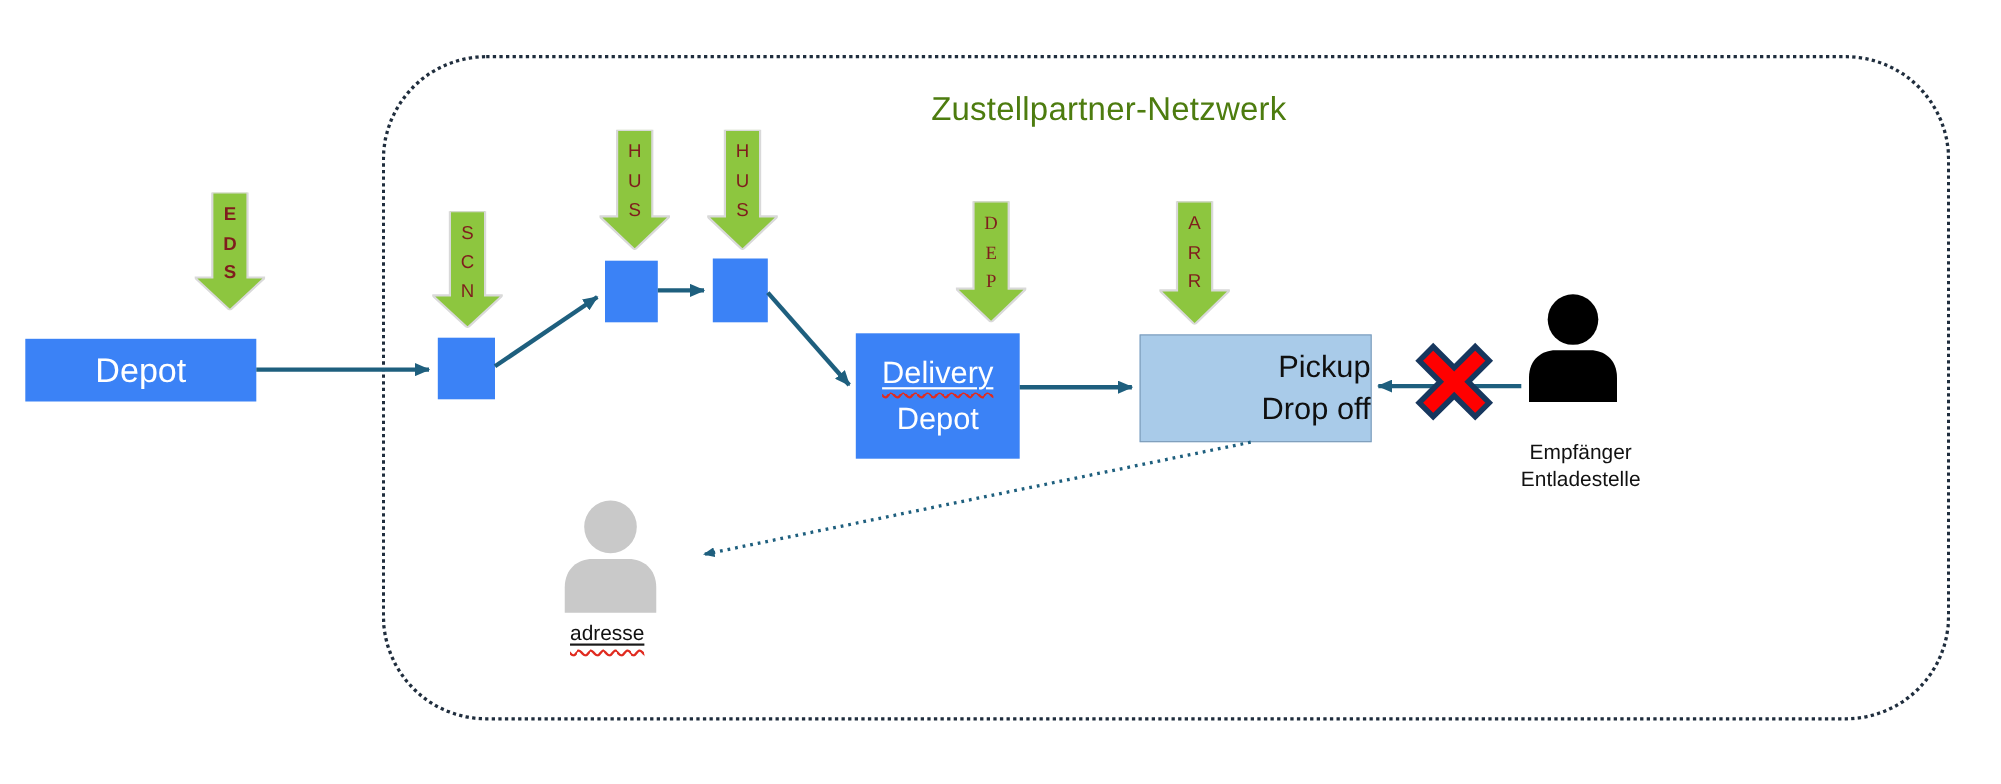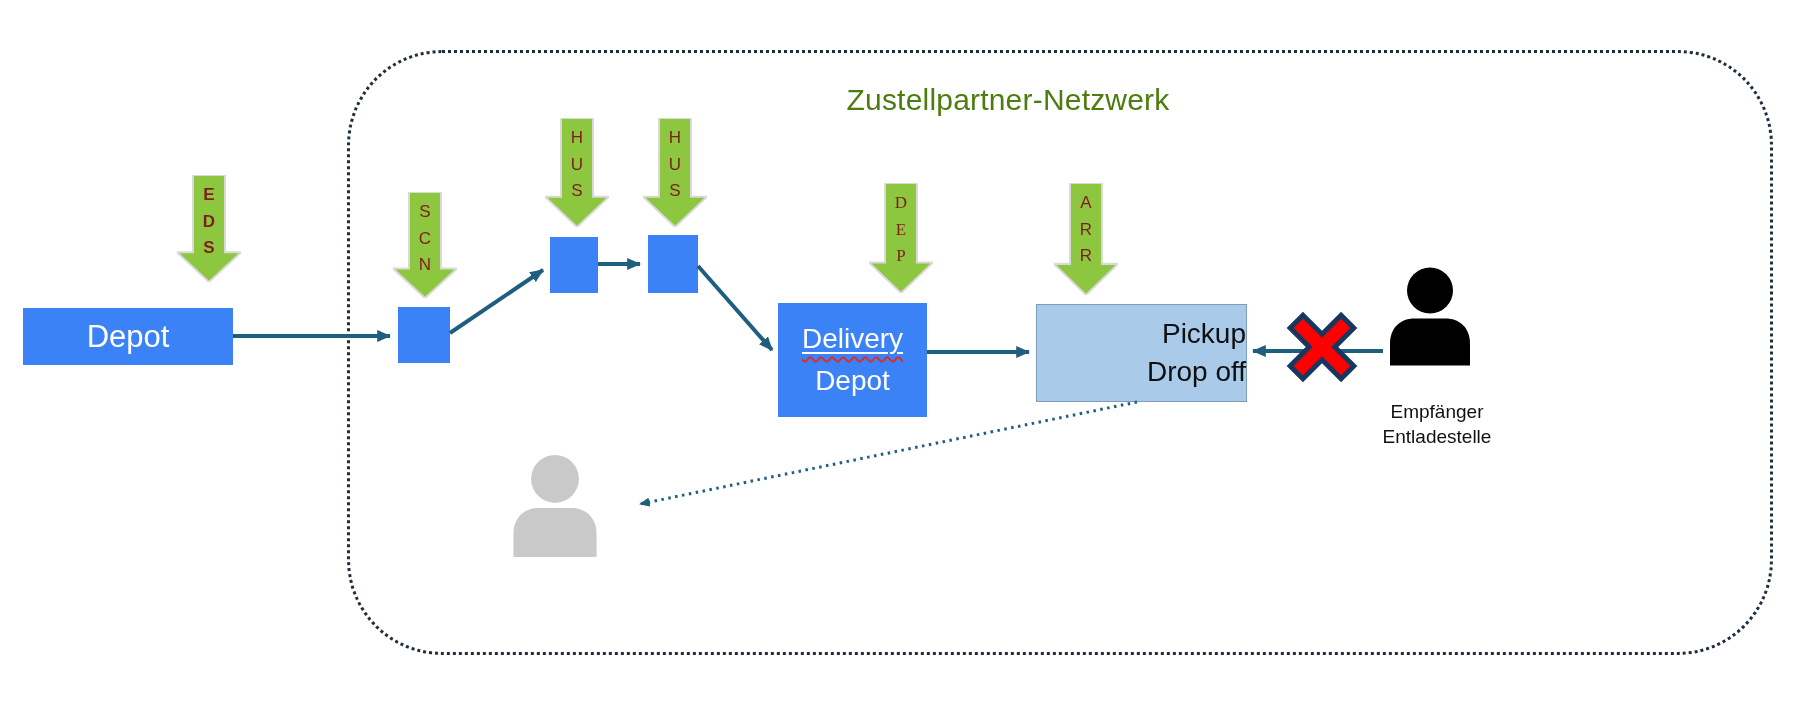--- a/index.html
+++ b/index.html
@@ -148,20 +148,21 @@
   <div>Entladestelle</div>
 </div>
 
 <svg class="abs" style="left:507px;top:454px;" width="96" height="104" viewBox="0 0 90 100">
   <g fill="#c9c9c9">
     <circle cx="45" cy="24" r="23"></circle>
     <path d="M5,99 L5,77 C5,60 17,52 29,52 L61,52 C73,52 85,60 85,77 L85,99 Z"></path>
   </g>
 </svg>
 <div class="abs actor-label label-return">
+  <div><span class="ul-black"><span class="squig">adresse</span></span></div>
 </div>
 
 <svg class="abs connector-layer" width="1819" height="713" viewBox="0 0 1819 713">
   <defs>
     <marker id="ah" viewBox="0 0 3.5 3" markerWidth="3.5" markerHeight="3" refX="3.2" refY="1.5" orient="auto">
       <path d="M0,0 L3.5,1.5 L0,3 Z" fill="#1e5f7e"></path>
     </marker>
   </defs>
   <path d="M233,336 L390,336" stroke="#1e5f7e" stroke-width="4" fill="none" marker-end="url(#ah)"></path>
   <path d="M450,333 L543,270" stroke="#1e5f7e" stroke-width="4" fill="none" marker-end="url(#ah)"></path>

